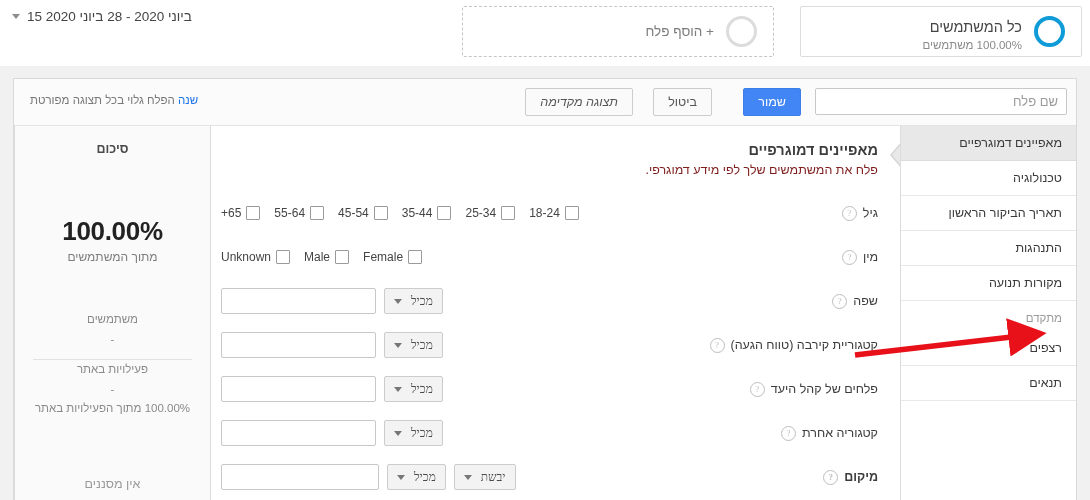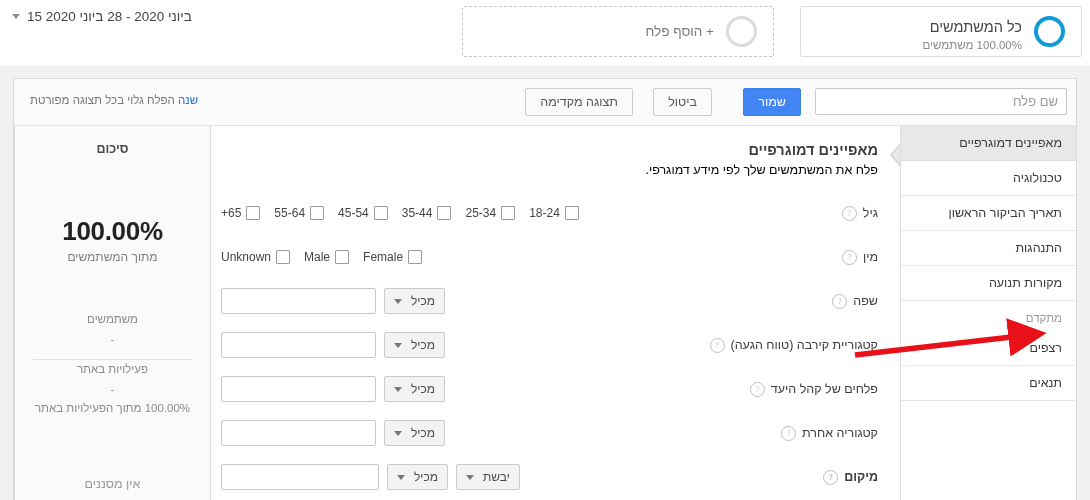--- a/index.html
+++ b/index.html
@@ -173,20 +173,21 @@
     right: 364px;
     background: #fafafa;
     border: 1px solid #ccc;
     color: #555;
   }
   .btn-preview {
     right: 443px;
     background: #fafafa;
     border: 1px solid #ccc;
     color: #555;
+    font-style: italic;
   }
 
   .visibility-note {
     position: absolute;
     top: 15px;
     left: 16px;
     font-size: 11.5px;
     color: #777;
     direction: rtl;
   }
@@ -282,21 +283,21 @@
     text-align: right;
   }
   .panel-title {
     font-size: 14.5px;
     font-weight: bold;
     color: #3c3c3c;
     margin: 0 0 5px 0;
   }
   .panel-sub {
     font-size: 12.5px;
-    color: #000000;
+    color: #7f1d1d;
     margin: 0;
   }
 
   .form {
     margin-top: 14px;
   }
   .form-row {
     display: flex;
     flex-direction: row;
     align-items: center;
@@ -376,20 +377,21 @@
     min-width: 52px;
     padding: 0 9px;
     box-sizing: border-box;
     background: #f3f3f3;
     border: 1px solid #ccc;
     border-radius: 2px;
     font-size: 12px;
     color: #4a4a4a;
     cursor: pointer;
     direction: rtl;
+    font-family: Liberation Serif, serif;
   }
   .dd-caret {
     width: 0; height: 0;
     border-left: 4px solid transparent;
     border-right: 4px solid transparent;
     border-top: 5px solid #777;
     flex: 0 0 auto;
   }
 
   .txt {

